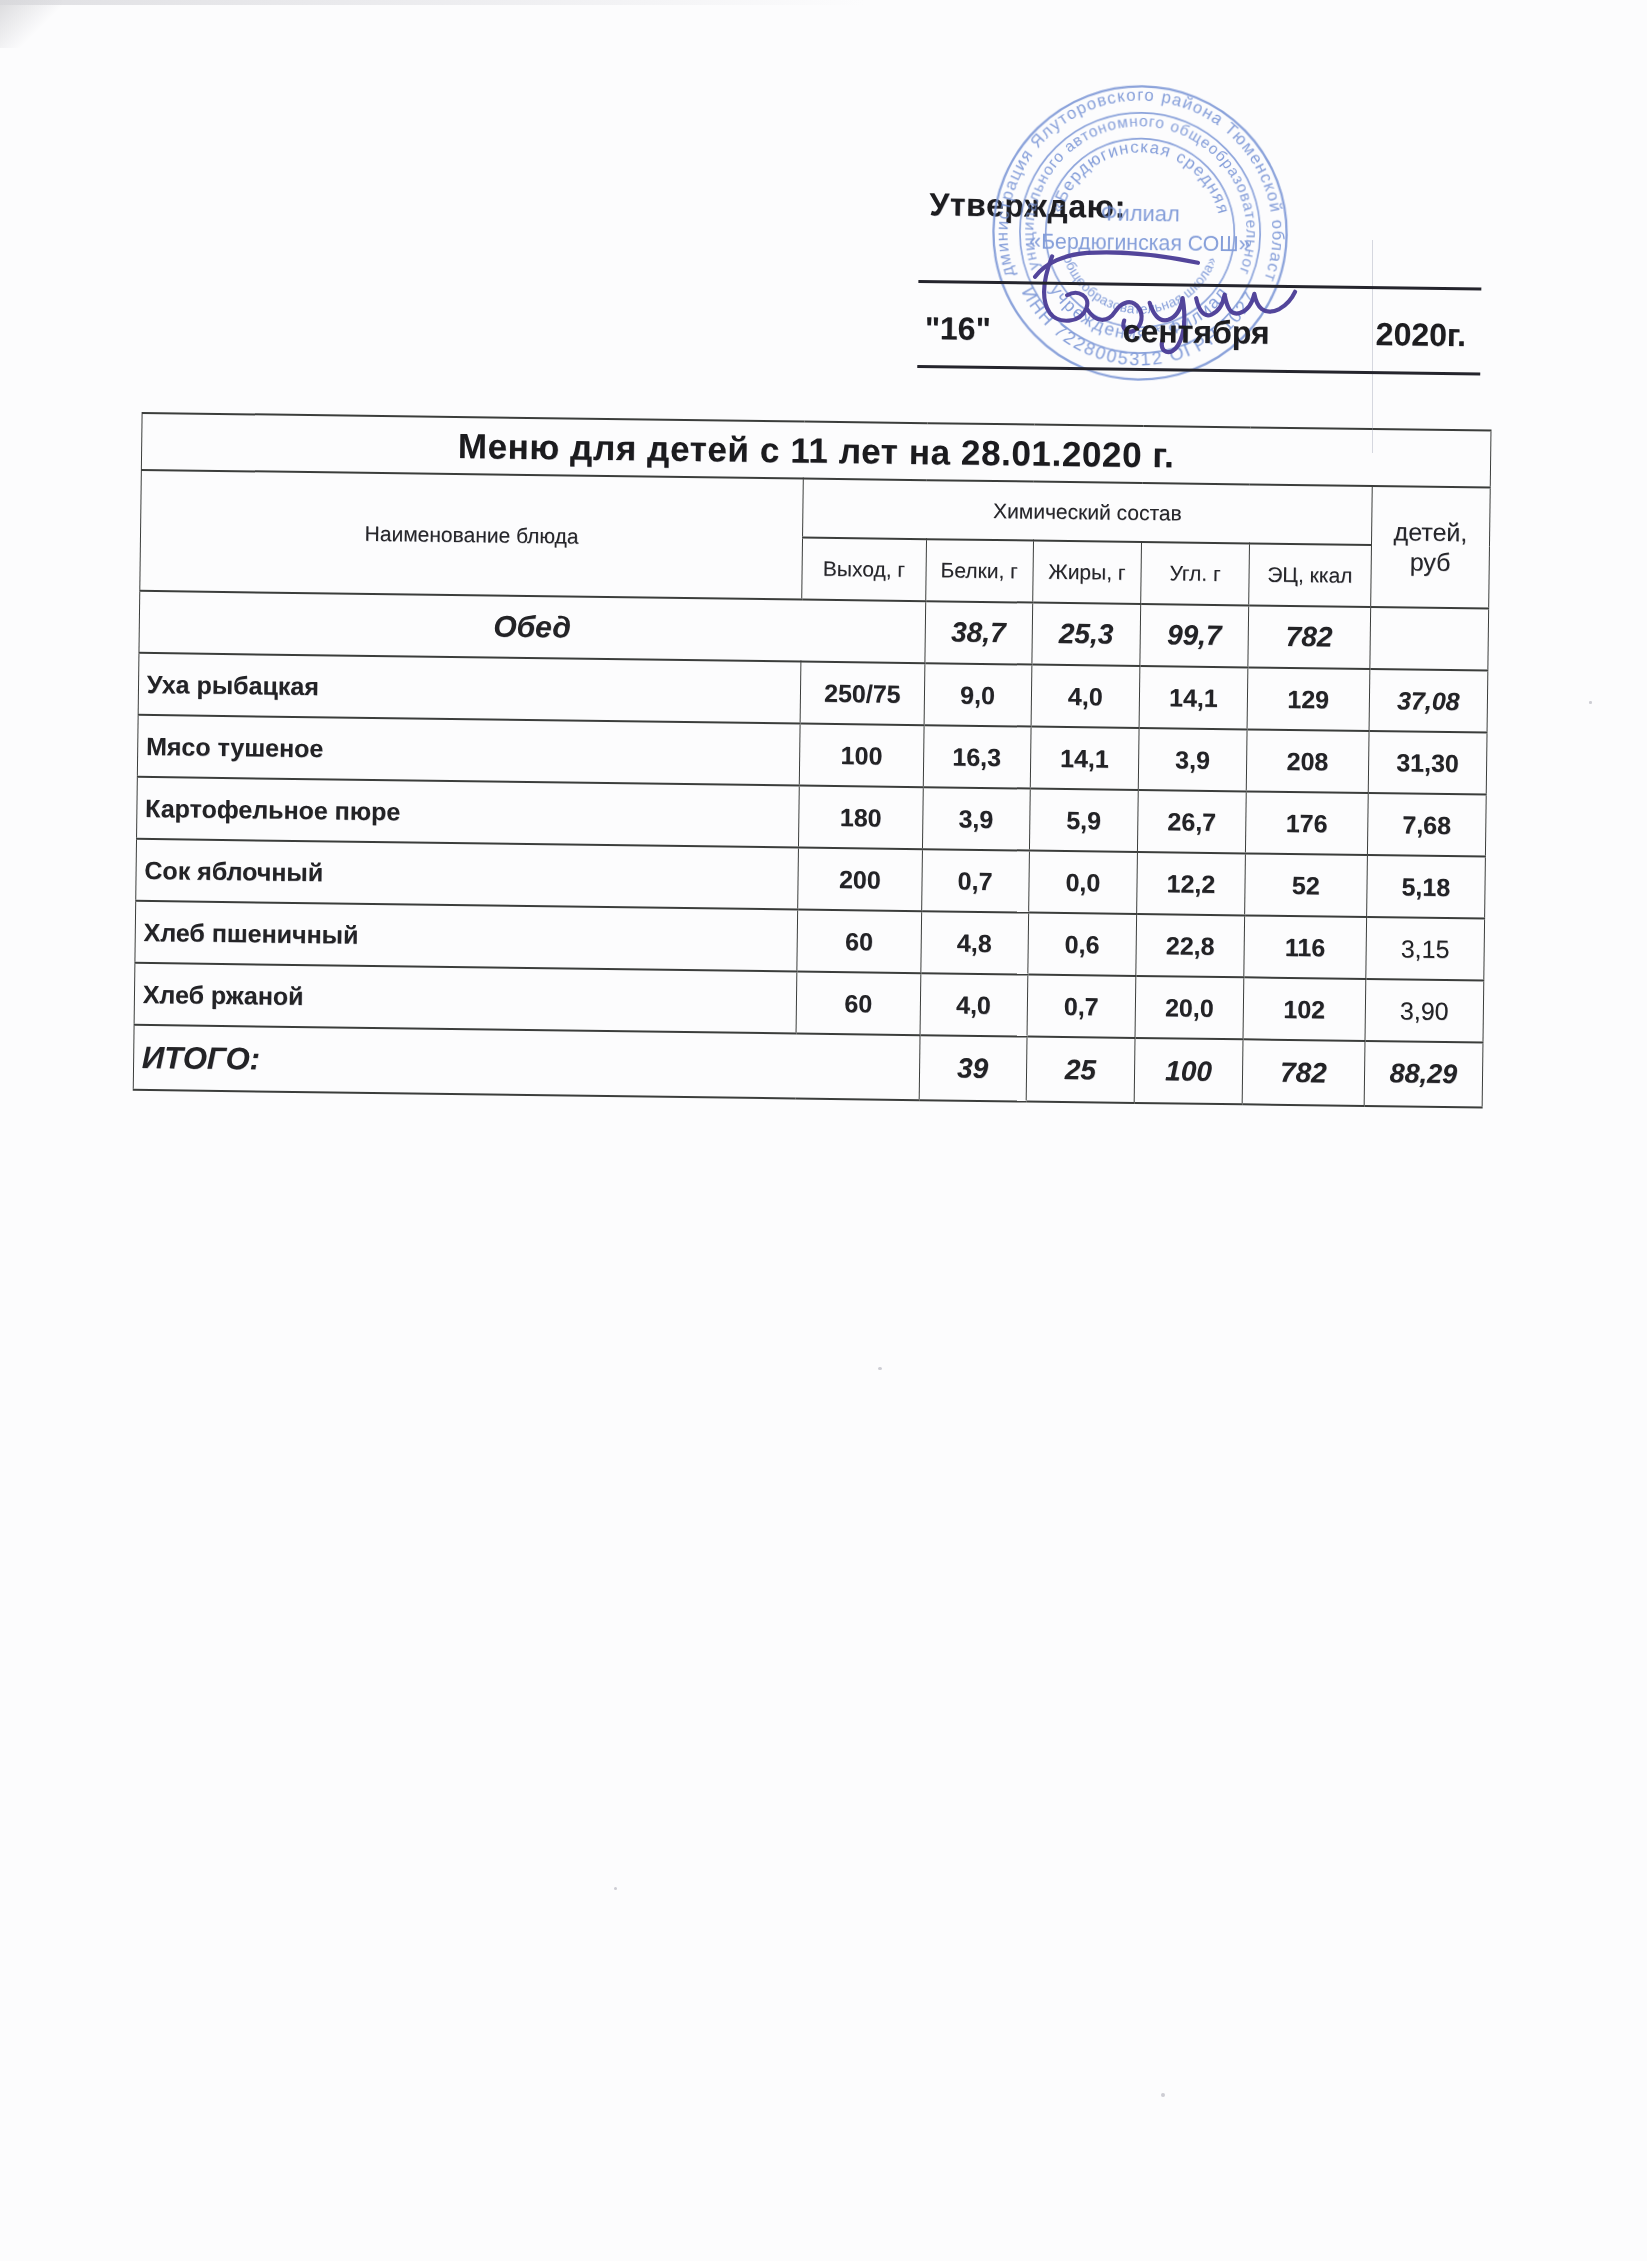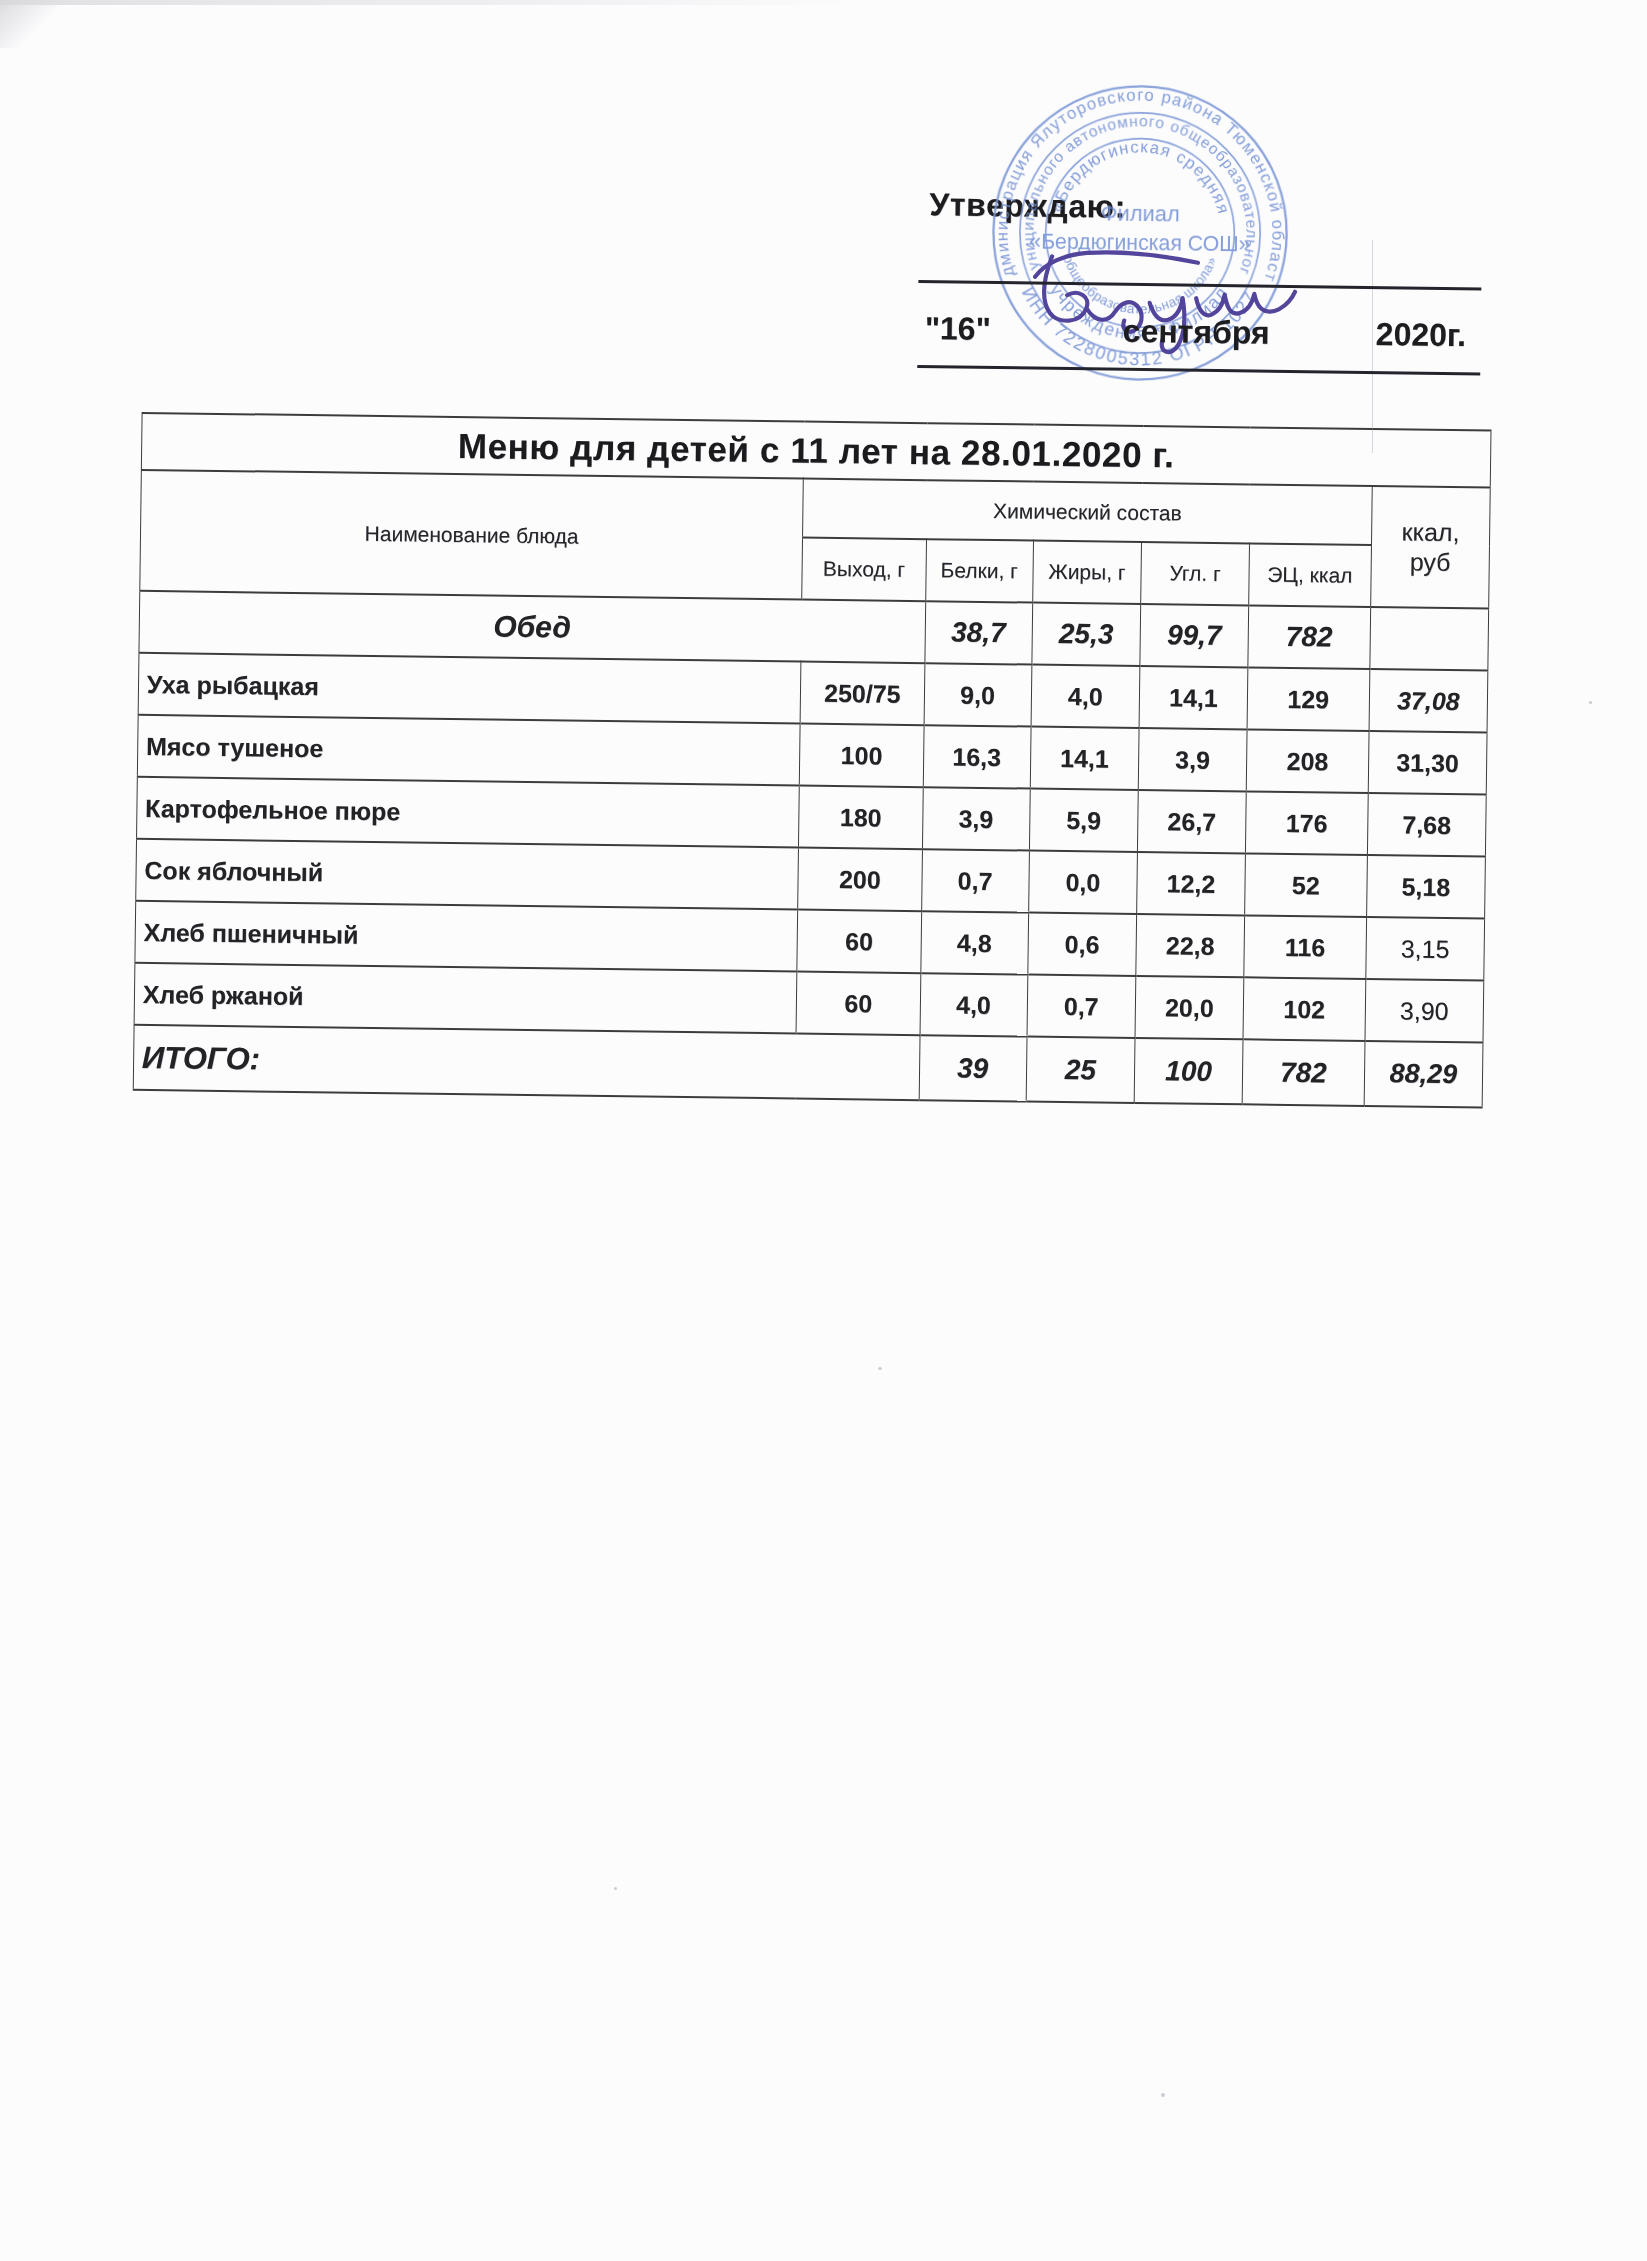--- a/index.html
+++ b/index.html
@@ -152,21 +152,21 @@
         <col style="width:8.76%">
     </colgroup>
     <thead>
       <tr class="title-row">
         <td colspan="7" class="title-cell">Меню для детей с 11 лет на 28.01.2020 г.</td>
       </tr>
       <tr class="h1">
         <td rowspan="2" class="h-small">Наименование блюда</td>
         <td colspan="5" class="h-small">Химический состав</td>
         <td rowspan="2" class="h-small price-head">
-          <span>ккал,</span><br>
+          <span>детей,</span><br>
           <span>руб</span>
         </td>
       </tr>
       <tr class="h2">
         <td class="h-small">Выход, г</td>
         <td class="h-small">Белки, г</td>
         <td class="h-small">Жиры, г</td>
         <td class="h-small">Угл. г</td>
         <td class="h-small">ЭЦ, ккал</td>
       </tr>

